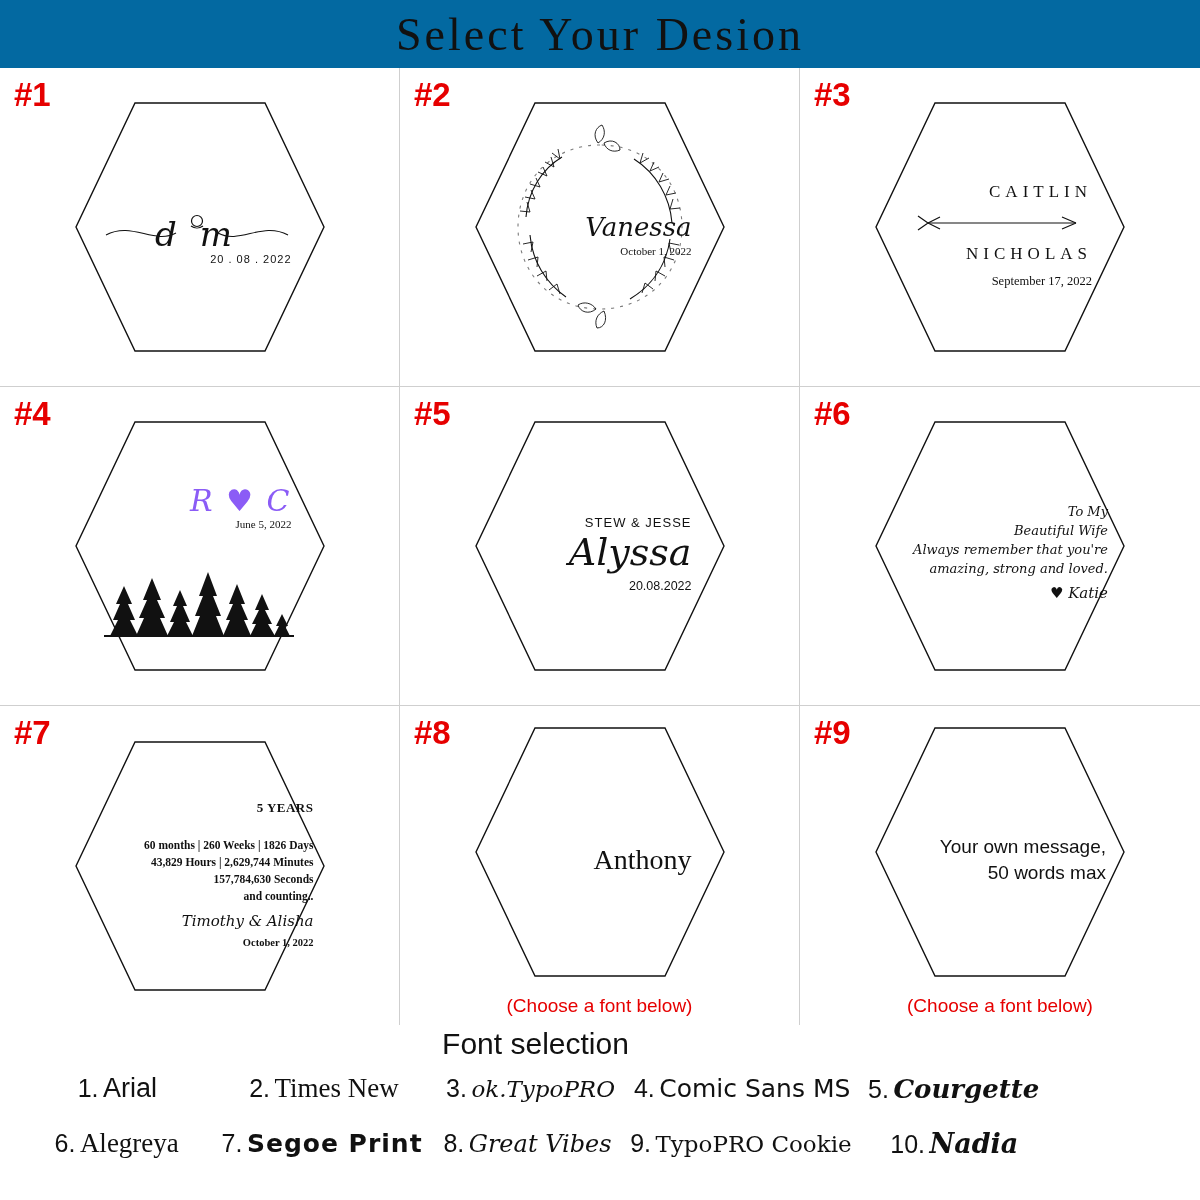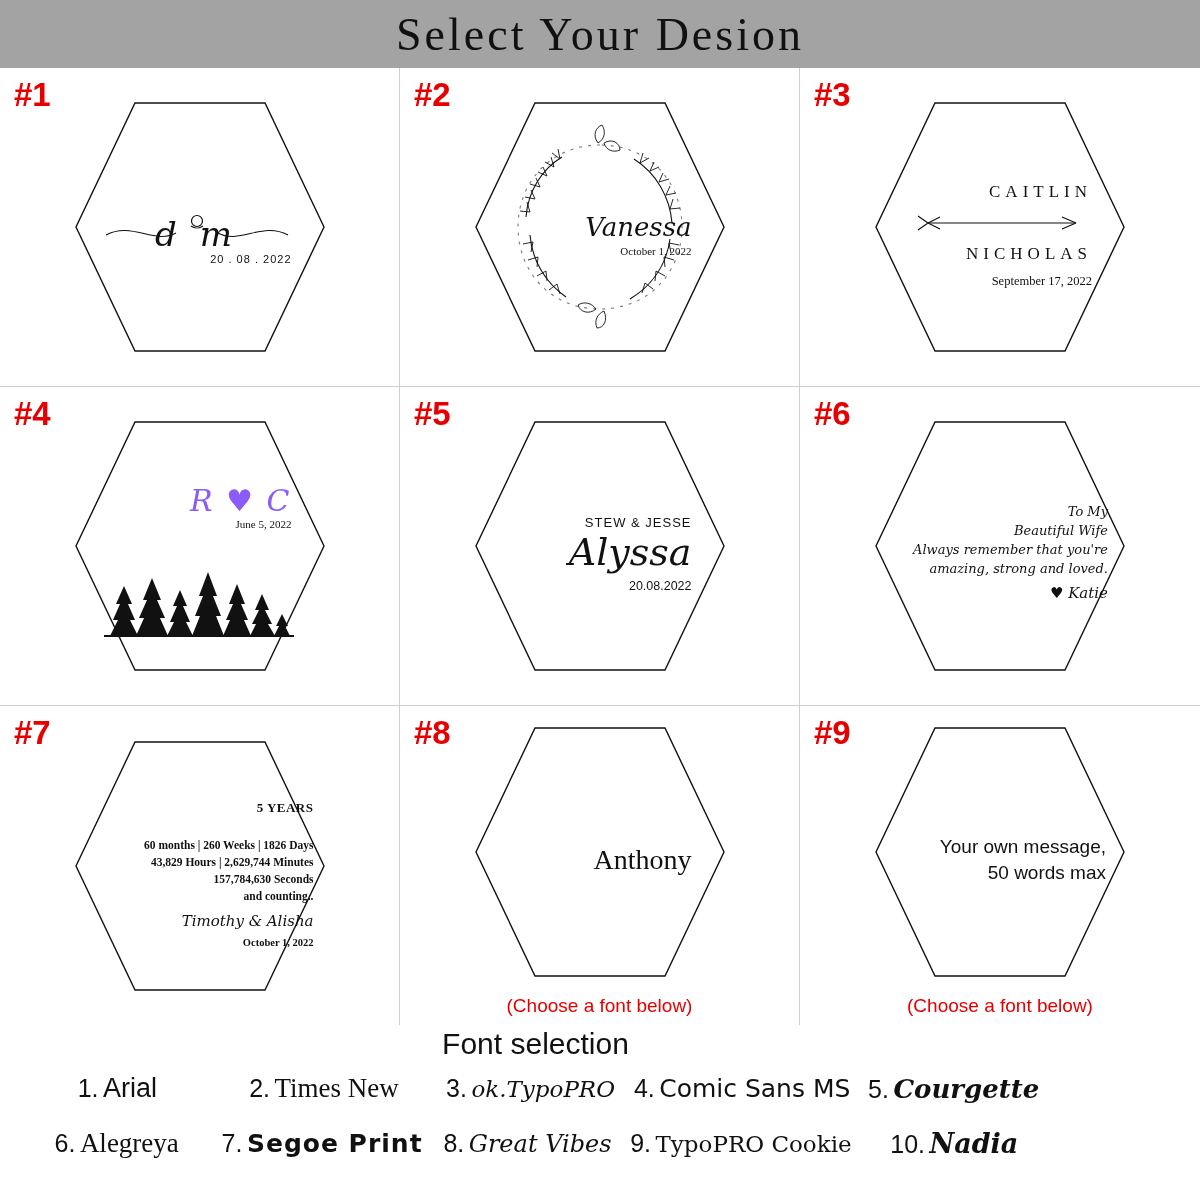--- a/index.html
+++ b/index.html
@@ -19,21 +19,21 @@
     height: 1200px;
     background: #ffffff;
   }
 
   
   .header {
     position: absolute;
     left: 0; top: 0;
     width: 1200px;
     height: 68px;
-    background: #a3a3a3;
+    background: #0369a1;
     display: flex;
     align-items: center;
     justify-content: center;
   }
   .header-title {
     font-family: "Liberation Serif", serif;
     font-size: 46px;
     letter-spacing: 3px;
     color: #111;
     font-weight: 400;

